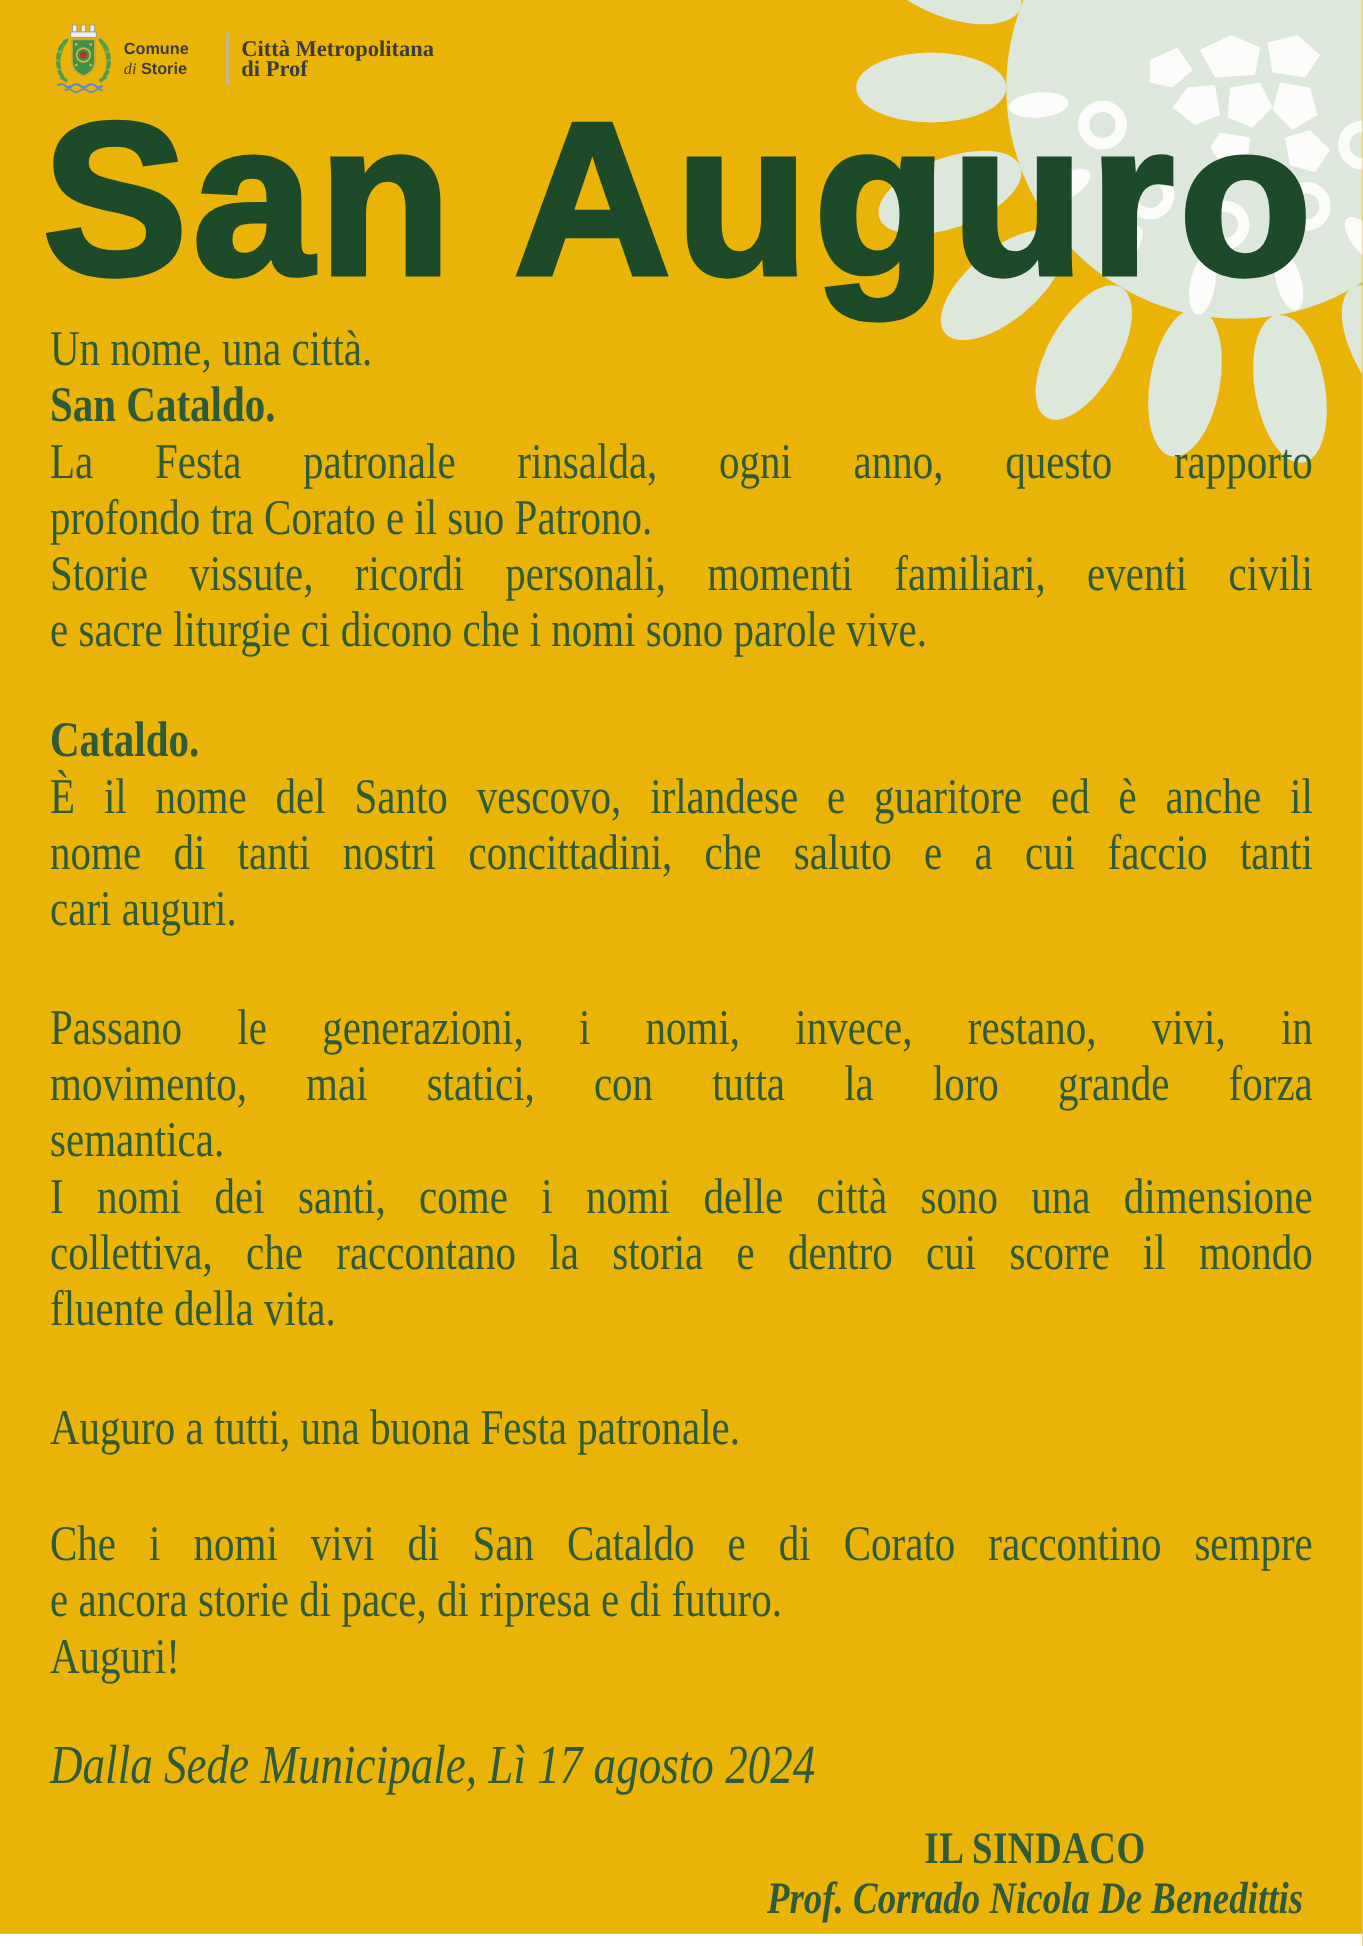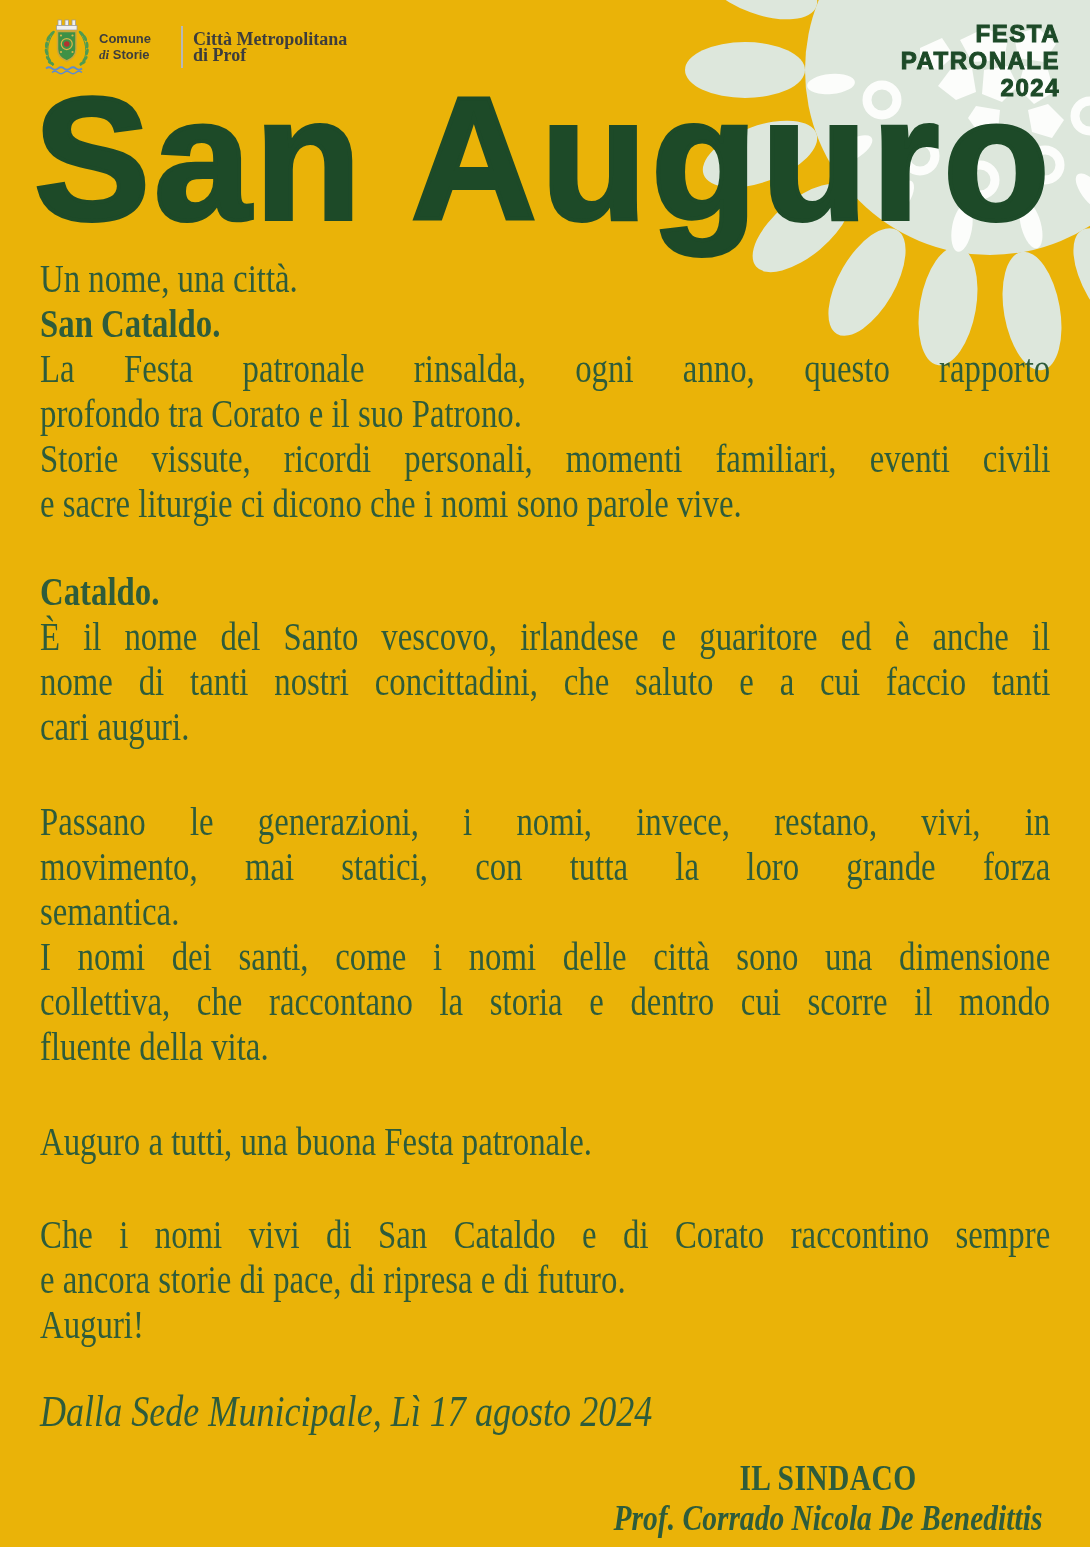--- a/index.html
+++ b/index.html
@@ -29,21 +29,21 @@
   .crest { width: 50px; height: 58px; flex: 0 0 auto; }
   .logo-col {
     margin-left: 9px;
     min-width: 76px;
     color: #3d3d3d;
     font-family: "Liberation Sans", sans-serif;
     font-size: 13px;
     line-height: 16px;
   }
   .logo-col .l1 { font-weight: 700; }
-  .logo-col .di { font-family: "Liberation Serif", serif; font-style: italic; font-weight: 700; }
+  .logo-col .di { font-family: "Liberation Serif", serif; font-style: italic; font-weight: 400; }
   .logo-col .name { font-weight: 700; }
   .logo-divider {
     width: 2px; height: 42px;
     background: #b8b8b8;
     margin: 0 10px 0 6px;
   }
   .logo-col2 {
     color: #3d3d3d;
     font-family: "Liberation Serif", serif;
     font-weight: 700;
@@ -214,25 +214,20 @@
     </div>
 
     <div class="logo-divider"></div>
 
     <div class="logo-col2">
       <div>Città Metropolitana</div>
       <div>di Prof</div>
     </div>
   </header>
 
-  <div class="badge">
-    <div>FESTA</div>
-    <div>PATRONALE</div>
-    <div>2024</div>
-  </div>
 
   <h1 class="title">San Auguro</h1>
 
   <main class="body">
 
     <div class="line">Un nome, una città.</div>
       <div class="line bold">San Cataldo.</div>
       <div class="line just">La Festa patronale rinsalda, ogni anno, questo rapporto</div>
       <div class="line">profondo tra Corato e il suo Patrono.</div>
       <div class="line just">Storie vissute, ricordi personali, momenti familiari, eventi civili</div>

